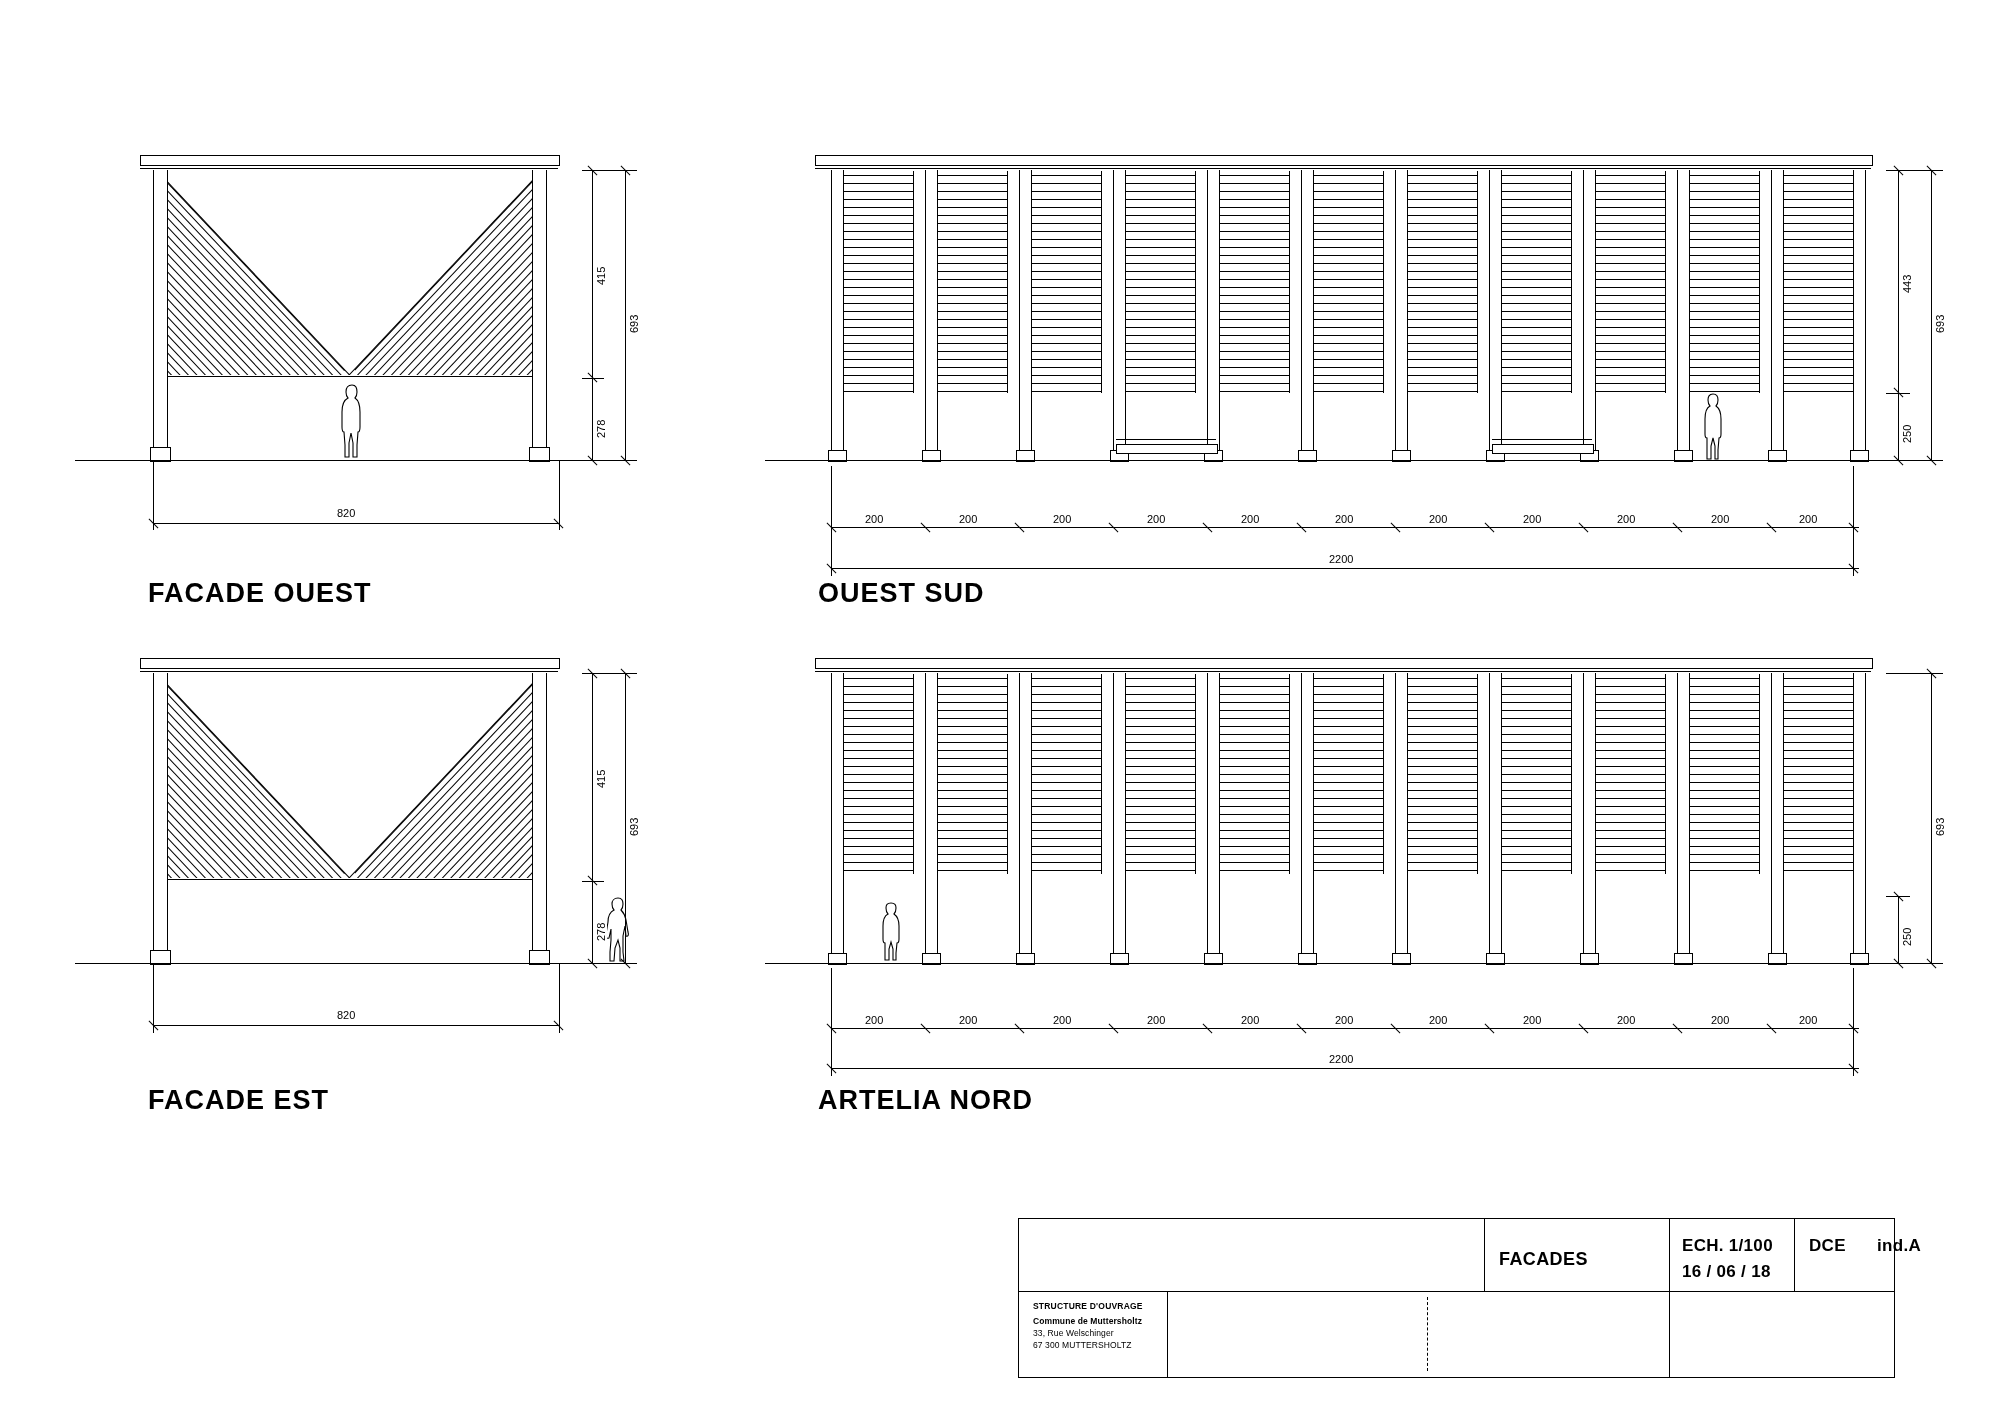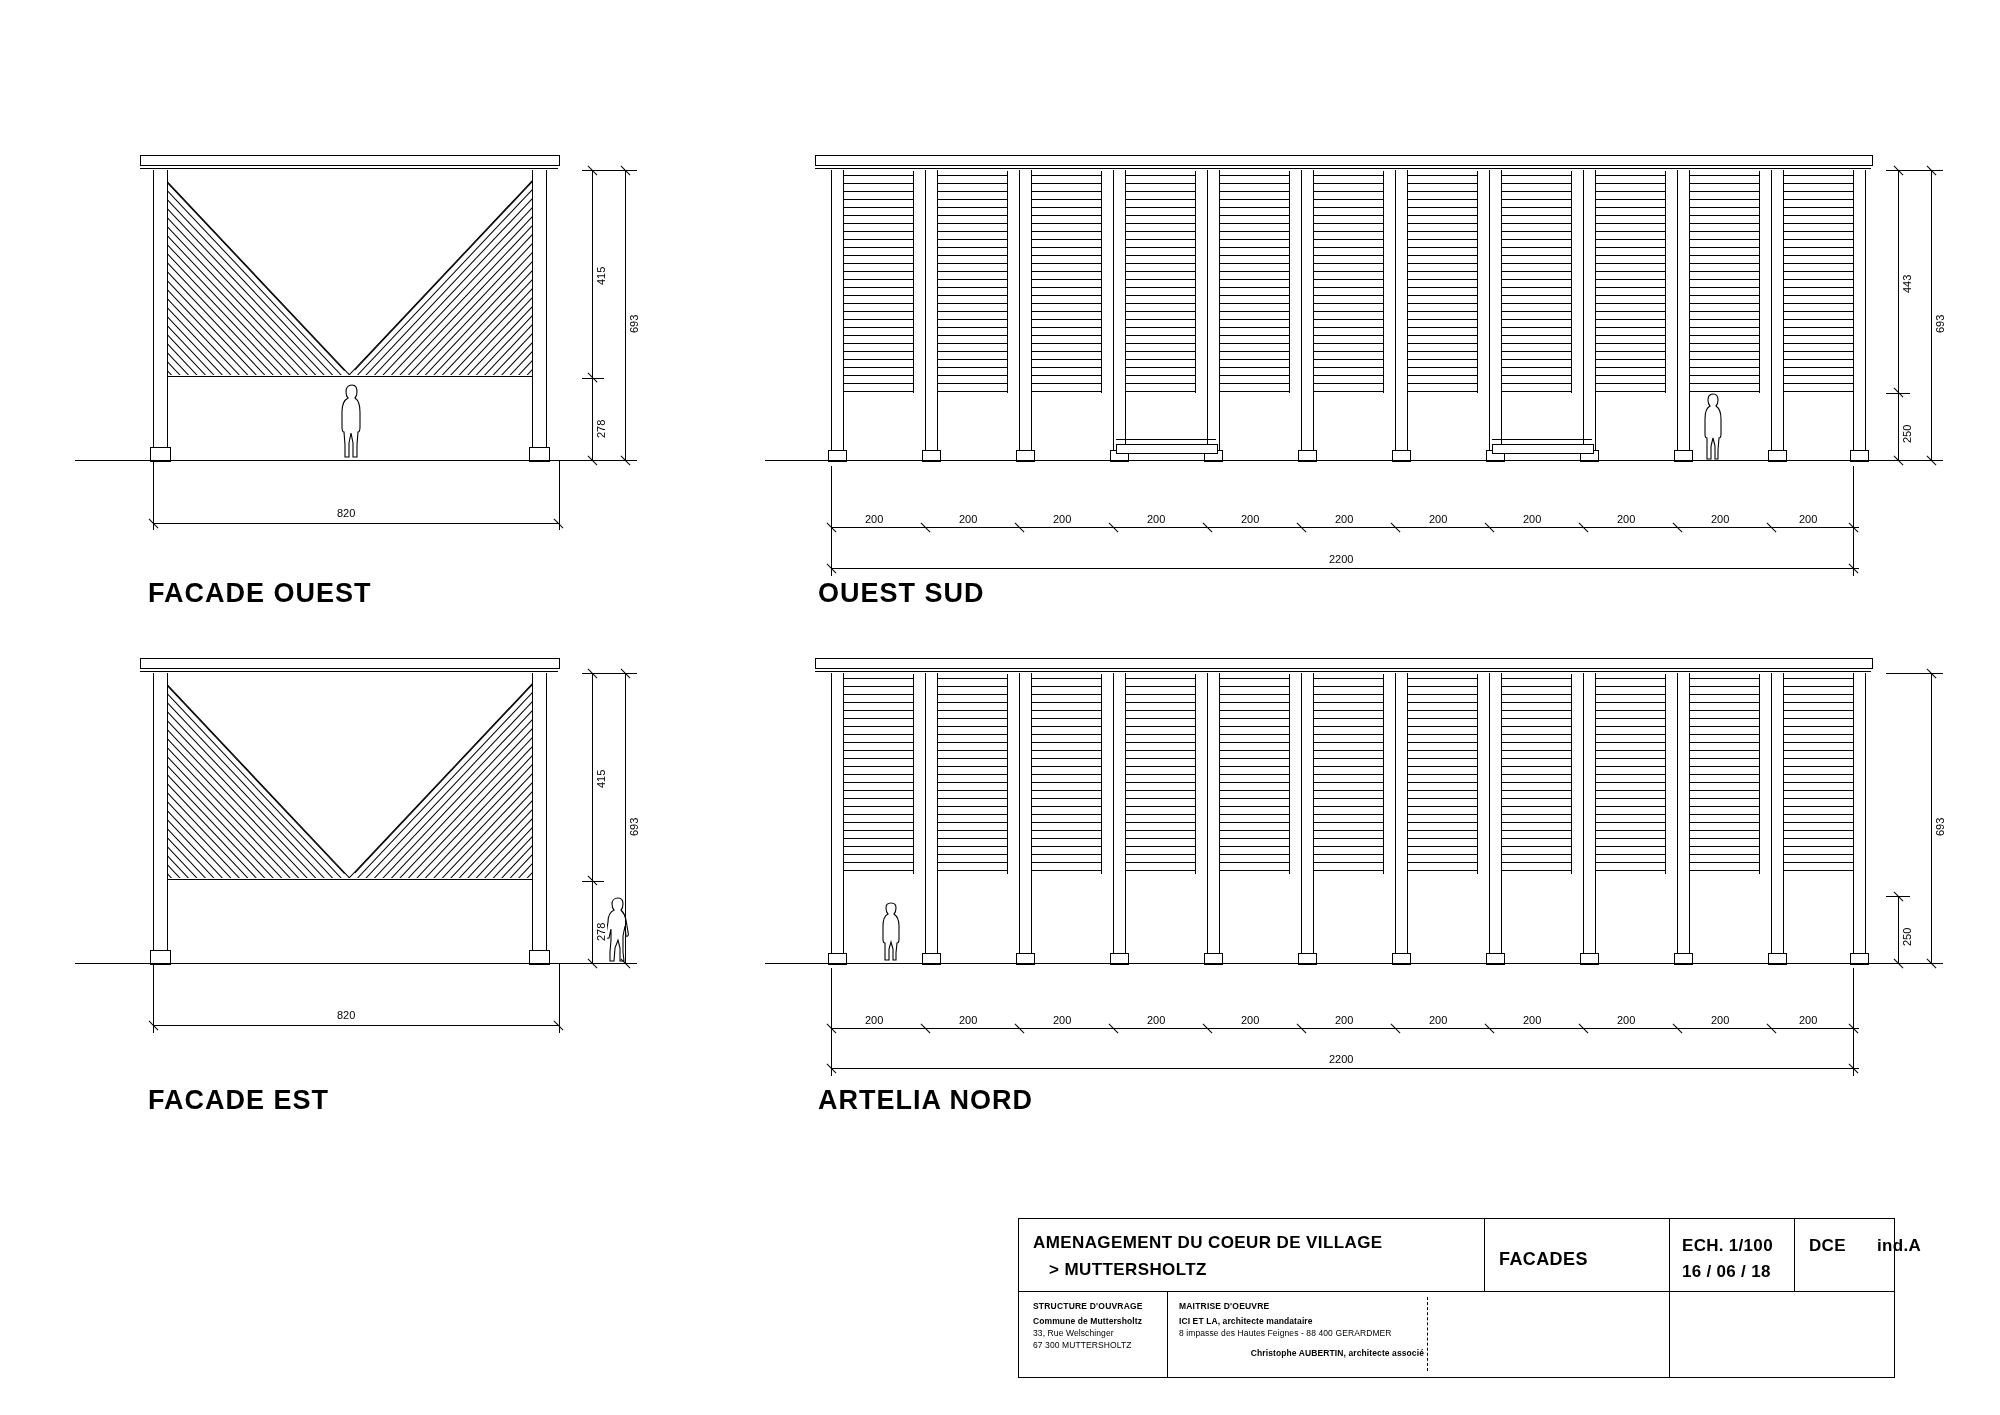--- a/index.html
+++ b/index.html
@@ -1175,49 +1175,37 @@
     <div class="cart-sep" style="left:0px; top:72px; width:875px; height:1px;"></div>
 
     <div class="cart-sep" style="left:465px; top:0px; width:1px; height:72px;"></div>
     <div class="cart-sep" style="left:650px; top:0px; width:1px; height:72px;"></div>
     <div class="cart-sep" style="left:775px; top:0px; width:1px; height:72px;"></div>
 
     <div class="cart-sep" style="left:148px; top:72px; width:1px; height:86px;"></div>
     <div class="cart-sep" style="left:650px; top:72px; width:1px; height:86px;"></div>
     <div class="cart-sep-dash" style="left:408px; top:78px; height:74px;"></div>
 
-    <div class="cart-cell" style="left:14px; top:14px; width:440px;">
-      <div class="proj-title">AMENAGEMENT DU COEUR DE VILLAGE</div>
-      <div class="proj-sub" style="margin-top:7px; padding-left:16px;">&gt; MUTTERSHOLTZ</div>
-    </div>
 
     <div class="cart-cell cart-main" style="left:480px; top:30px; width:160px;">FACADES</div>
 
     <div class="cart-cell" style="left:663px; top:17px; width:110px;">
       <div class="cart-scale">ECH. 1/100</div>
       <div class="cart-scale" style="margin-top:6px;">16 / 06 / 18</div>
     </div>
 
     <div class="cart-cell cart-scale" style="left:790px; top:17px;">DCE</div>
     <div class="cart-cell cart-scale" style="left:850px; top:17px;margin-left:8px;">ind.A</div>
 
     <div class="cart-cell" style="left:14px; top:82px; width:130px;">
       <div class="cart-small-head">STRUCTURE D'OUVRAGE</div>
       <div class="cart-small" style="margin-top:4px;">
         <div style="font-weight:700;">Commune de Muttersholtz</div>
         <div>33, Rue Welschinger</div>
         <div>67 300 MUTTERSHOLTZ</div>
       </div>
     </div>
 
-    <div class="cart-cell" style="left:160px; top:82px; width:245px;">
-      <div class="cart-small-head">MAITRISE D'OEUVRE</div>
-      <div class="cart-small" style="margin-top:4px;">
-        <div style="font-weight:700;">ICI ET LA, architecte mandataire</div>
-        <div>8 impasse des Hautes Feignes - 88 400 GERARDMER</div>
-        <div style="font-weight:700; text-align:right; margin-top:8px;">Christophe AUBERTIN, architecte associé</div>
-      </div>
-    </div>
 
 
   </div>
 
 </div>
 
 </body></html>

